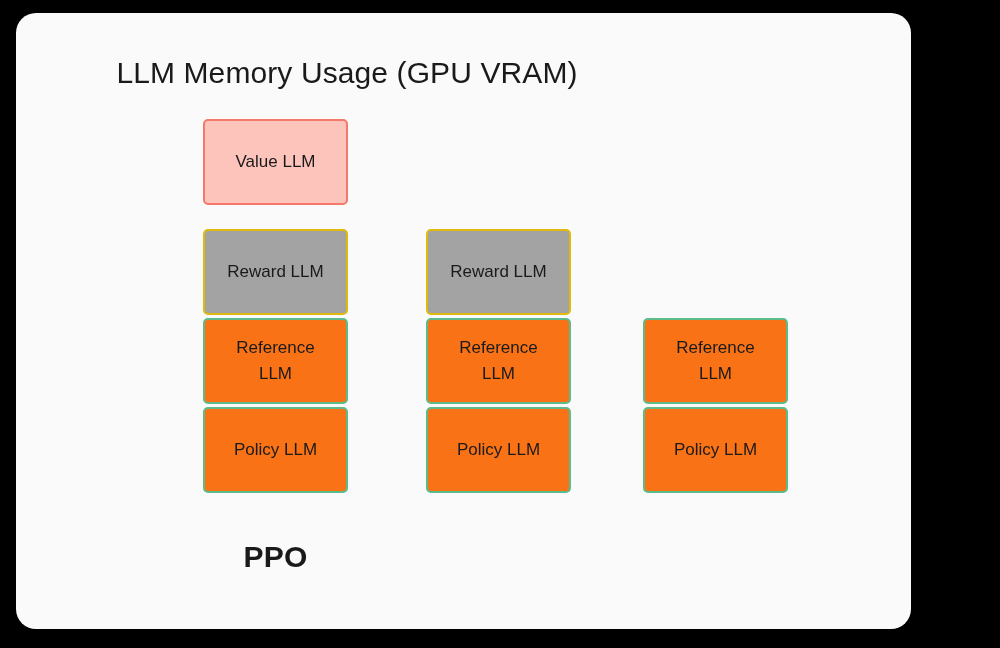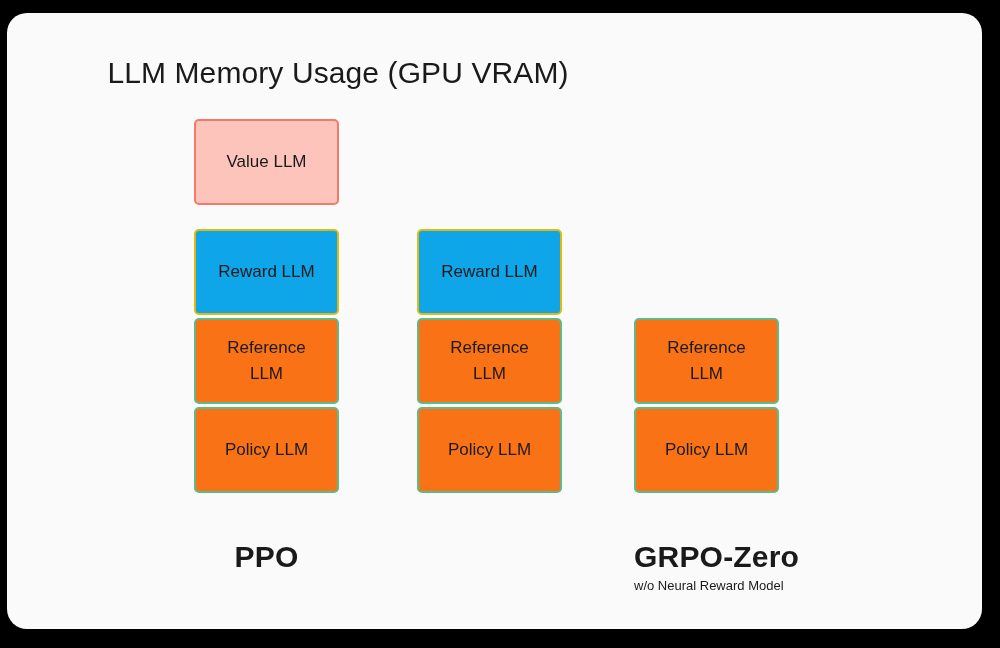--- a/index.html
+++ b/index.html
@@ -16,23 +16,23 @@
 
   #canvas {
     position: relative;
     width: 1000px;
     height: 648px;
     background: #000000;
   }
 
   #card {
     position: absolute;
-    left: 7px;
+    left: 16px;
     top: 13px;
-    width: 975px;
+    width: 895px;
     height: 616px;
     background: #FAFAFA;
     border-radius: 20px;
     box-sizing: border-box;
     overflow: hidden;
   }
 
   #chart-title {
     position: absolute;
     left: 0;
@@ -74,21 +74,21 @@
     color: #1A1A1A;
   }
   .segment:first-child { margin-top: 0; }
 
   .segment.green {
     border-color: #5DBB8B;
     background: #f97316;
   }
   .segment.yellow {
     border-color: #E0B90C;
-    background: #0ea5e9;
+    background: #a3a3a3;
     margin-top: 24px;
   }
   .segment.pink {
     border-color: #F4796B;
     background: #FDC4BC;
   }
 
   .segment .seg-label {
     display: block;
     padding: 0 6px;
@@ -173,19 +173,15 @@
       <div class="stack">
         <div class="segment green">
           <span class="seg-label"><span>Reference</span><br><span>LLM</span></span>
         </div>
         <div class="segment green">
           <span class="seg-label"><span>Policy LLM</span></span>
         </div>
       </div>
     </div>
 
-    <div class="group-label" id="label-grpozero">
-      <div class="group-name">GRPO-Zero</div>
-      <div class="group-sub">w/o Neural Reward Model</div>
-    </div>
 
   </div>
 </div>
 
 </body></html>

